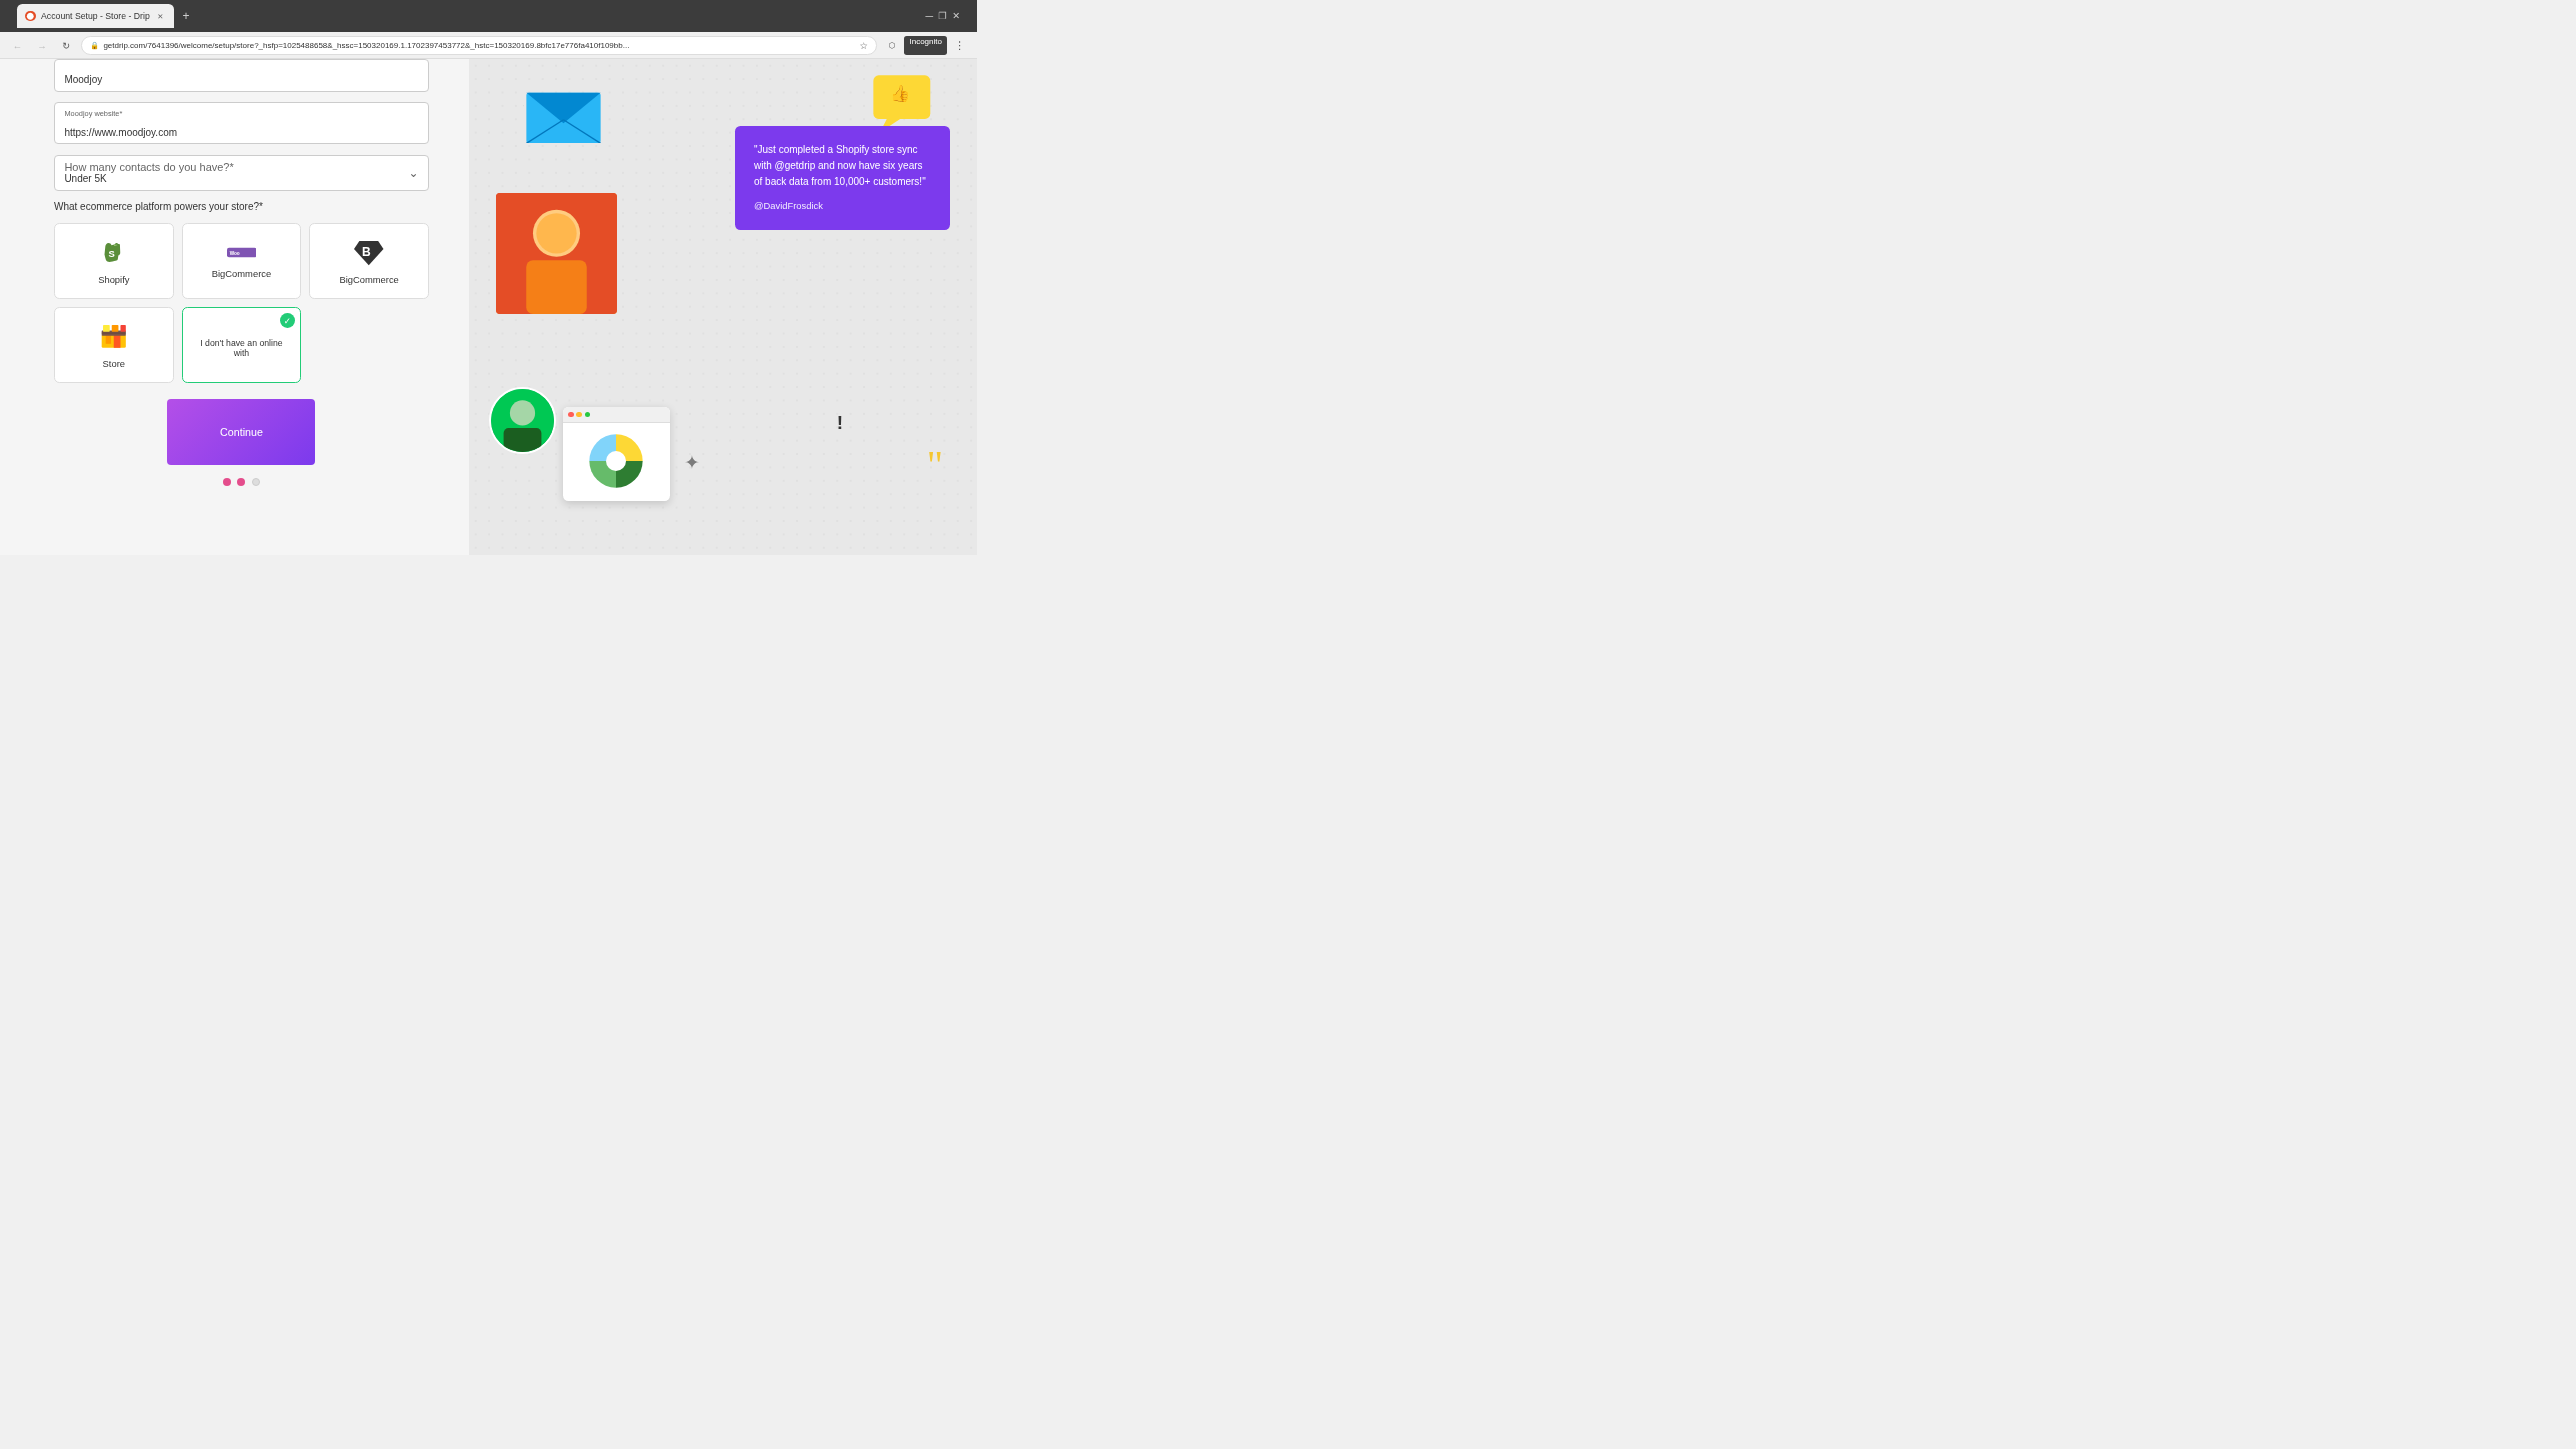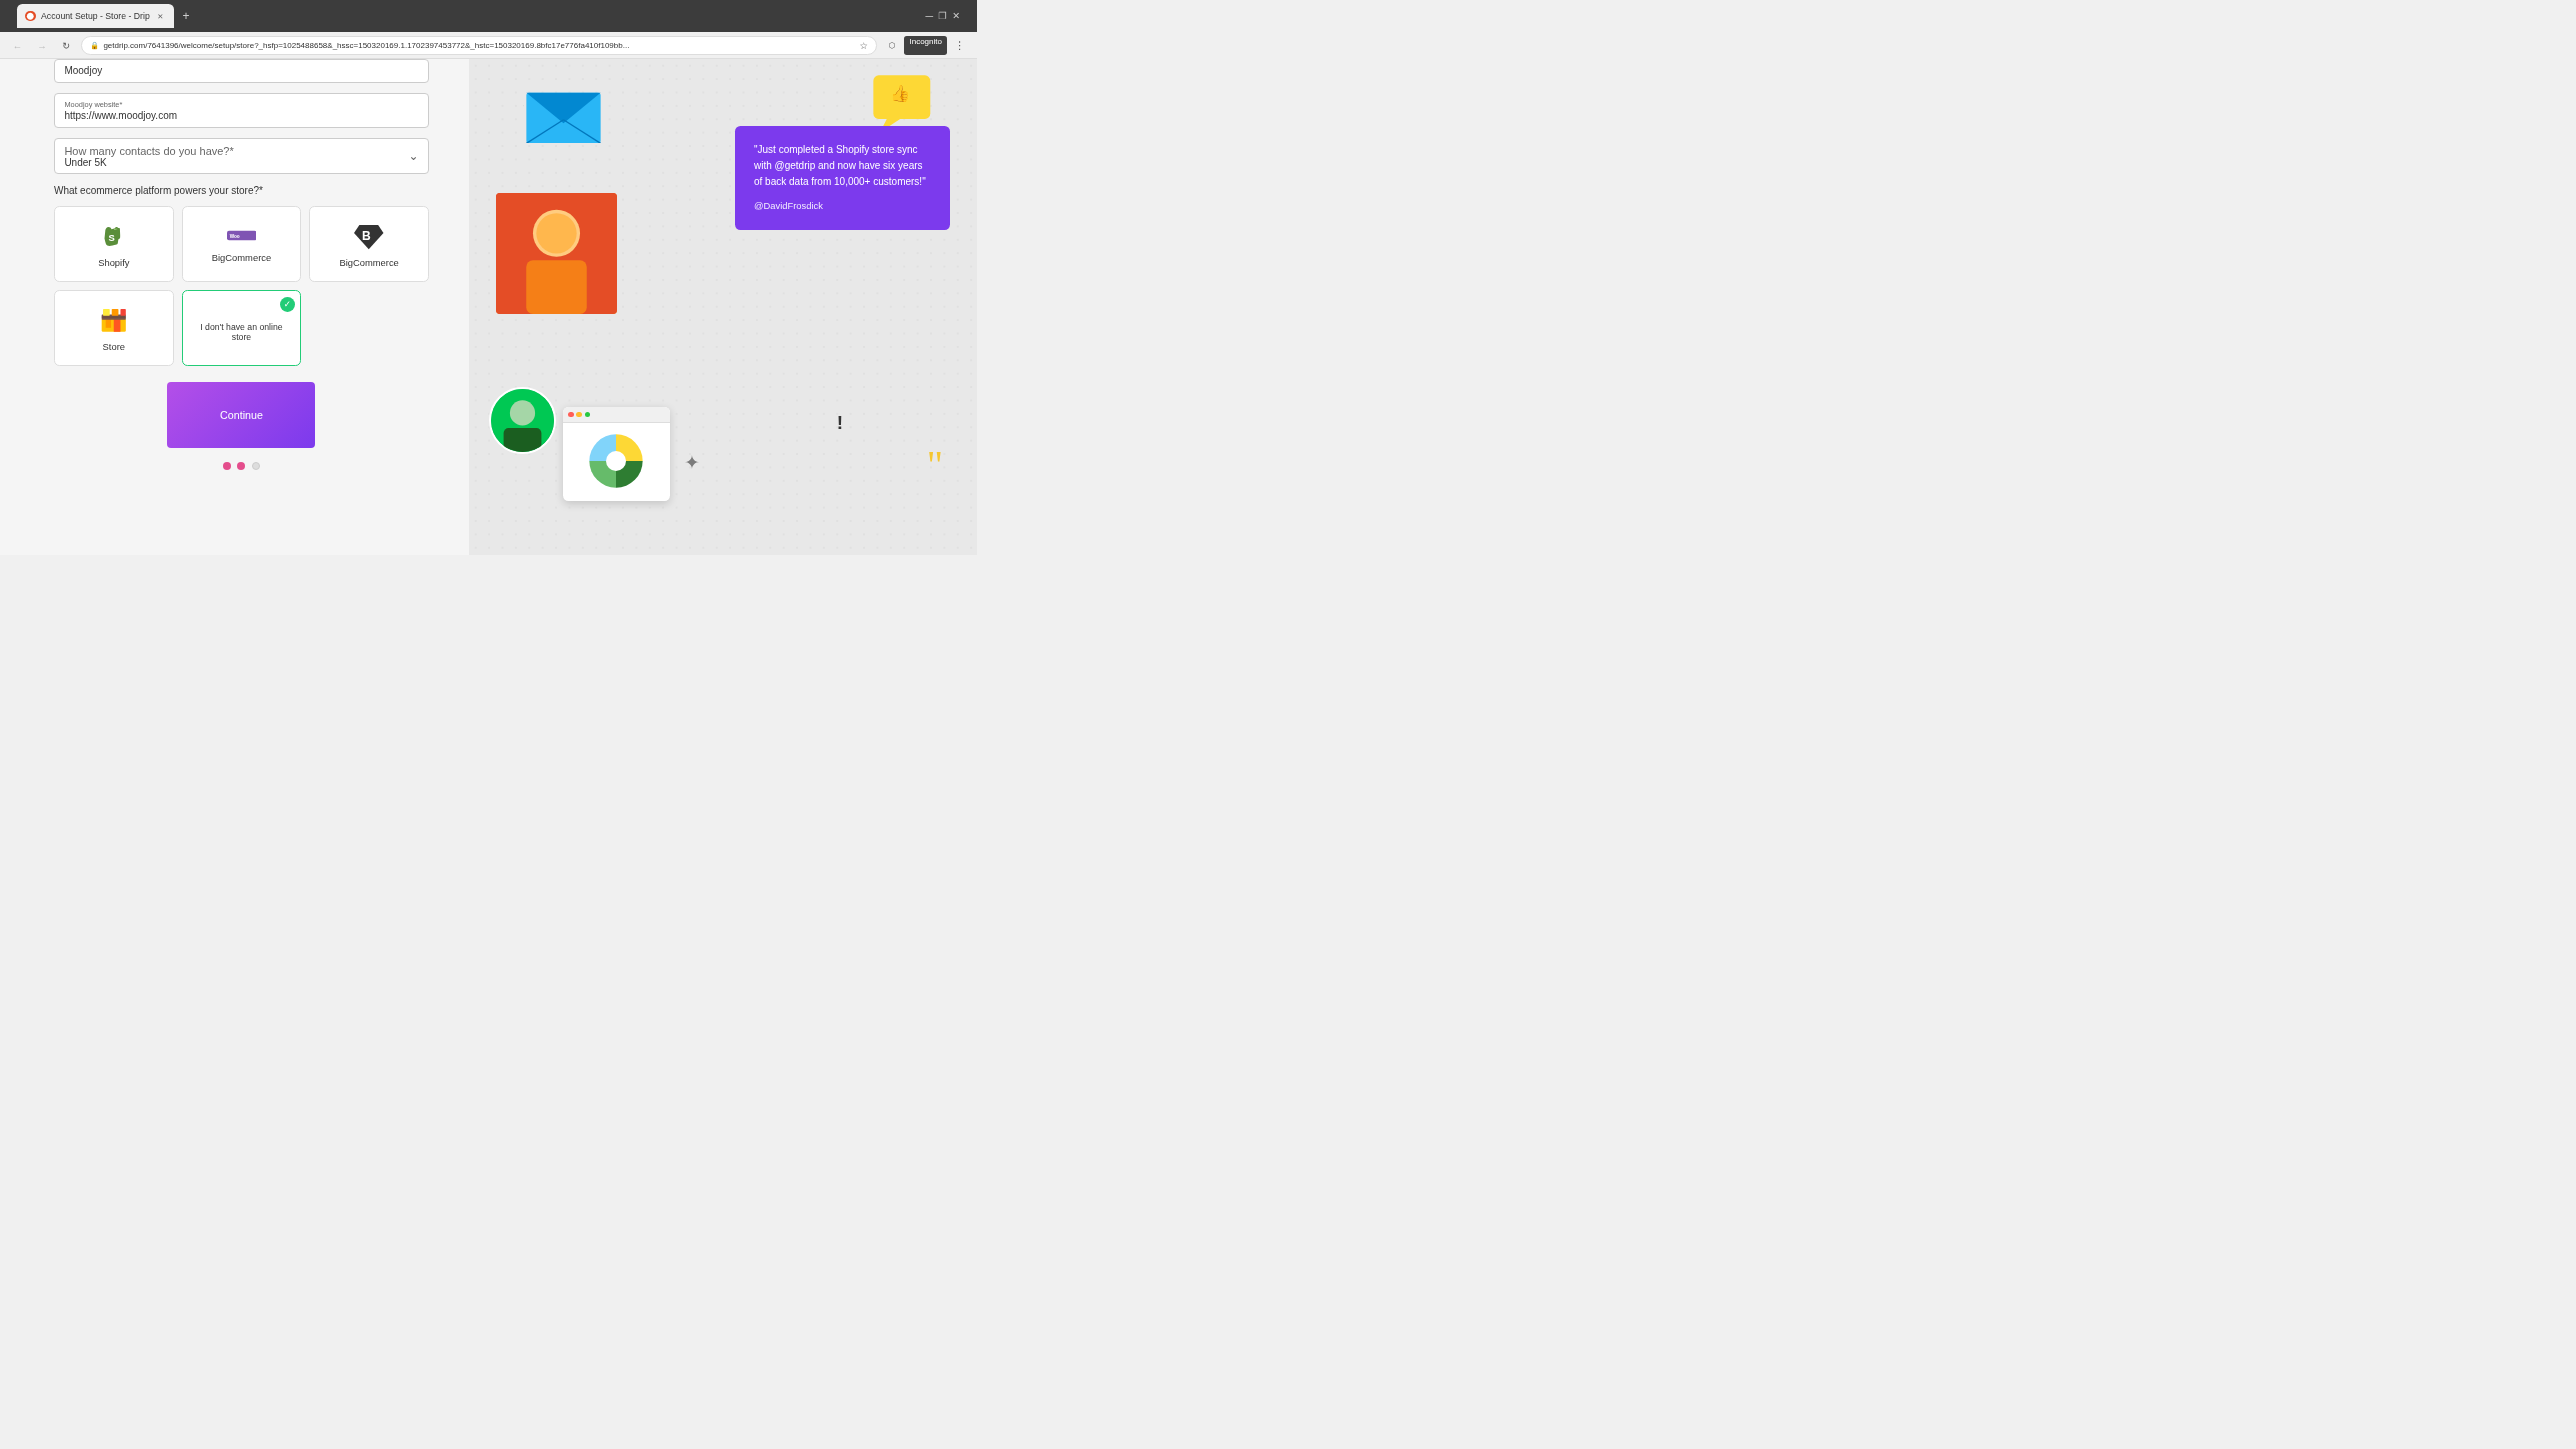--- a/index.html
+++ b/index.html
@@ -136,20 +136,21 @@
       margin-bottom: 10.7px;
     }
     .input-label {
       font-size: 7.4px;
       color: #666;
       margin-bottom: 1.3px;
     }
     .input-value {
       font-size: 10px;
       color: #333;
+      margin-top: 9px;
     }
 
     .select-group {
       background: white;
       border: 0.7px solid #ccc;
       border-radius: 4px;
       padding: 5.4px 9.4px;
       margin-bottom: 10.7px;
       display: flex;
       align-items: center;
@@ -555,21 +556,21 @@
           <line x1="4" y1="18" x2="40" y2="18" stroke="#5d4037" stroke-width="1"></line>
           <rect x="6" y="6" width="10" height="10" fill="#ffeb3b" rx="1"></rect>
           <rect x="19" y="6" width="10" height="10" fill="#ff9800" rx="1"></rect>
           <rect x="32" y="6" width="8" height="10" fill="#f44336" rx="1"></rect>
         </svg>
         <span class="platform-card-label">Store</span>
       </div>
 
       <div class="platform-card selected">
         <div class="check-badge">✓</div>
-        <span class="platform-card-label" style="font-size:8.7px;">I don't have an online store</span>
+        <span class="platform-card-label" style="font-size:8.7px;">I don't have an online with</span>
       </div>
 
       <div style="visibility:hidden;"></div>
     </div>
 
     <button class="continue-btn">Continue</button>
 
     <div class="dots">
       <div class="dot active"></div>
       <div class="dot active"></div>

